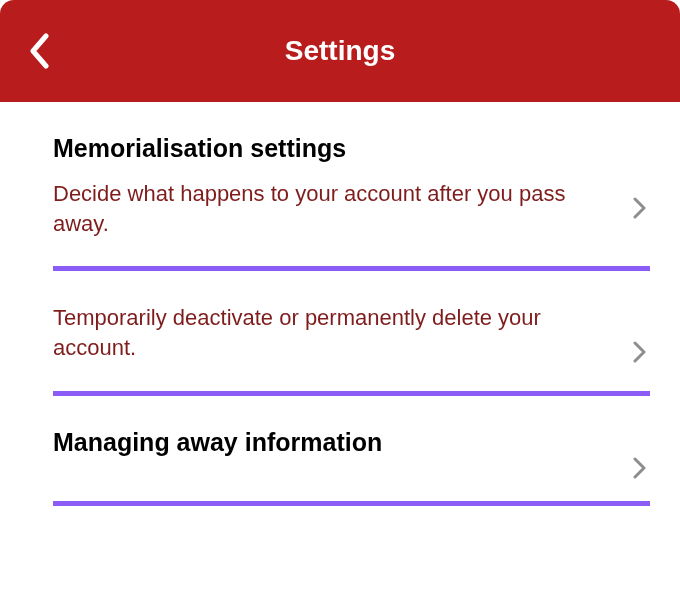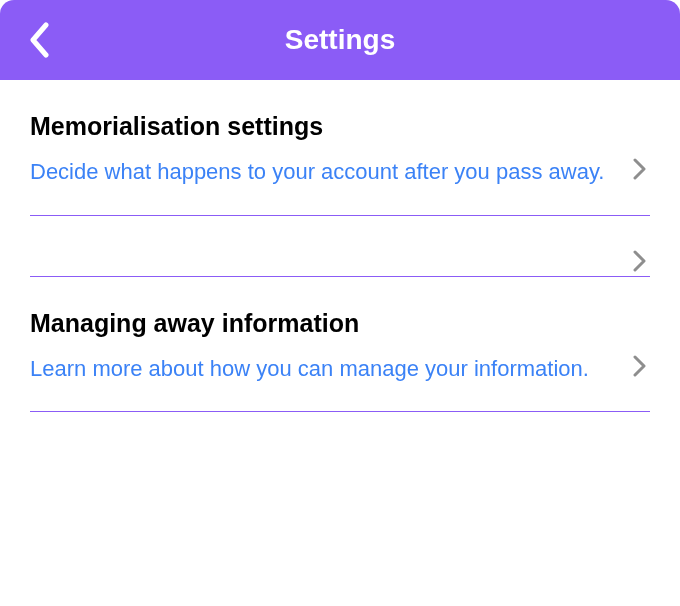--- a/index.html
+++ b/index.html
@@ -8,22 +8,22 @@
       box-sizing: border-box;
     }
     body {
       font-family: -apple-system, BlinkMacSystemFont, "Segoe UI", Helvetica, Arial, sans-serif;
       width: 680px;
       height: 606px;
       background: #fff;
       overflow: hidden;
     }
     .header {
-      background: #8b5cf6;
-      height: 80px;
+      background: #b91c1c;
+      height: 102px;
       border-radius: 14px 14px 0 0;
       display: flex;
       align-items: center;
       position: relative;
       padding: 0 20px;
     }
     .back-button {
       position: absolute;
       left: 28px;
       top: 50%;
@@ -42,40 +42,41 @@
       font-size: 28px;
       font-weight: 700;
       margin: 0 auto;
       text-align: center;
     }
     .content {
       padding: 0 30px;
     }
     .setting-item {
       padding: 32px 0 28px 0;
-      border-bottom: 1px solid #8b5cf6;
+      border-bottom: 5px solid #8b5cf6;
       display: flex;
       align-items: flex-start;
       cursor: pointer;
       position: relative;
+      margin-left: 23px;
     }
     .setting-text {
       flex: 1;
       padding-right: 40px;
     }
     .setting-title {
       font-size: 25px;
       font-weight: 700;
       color: #000;
       margin-bottom: 16px;
     }
     .setting-description {
       font-size: 22px;
       font-weight: 400;
-      color: #3b82f6;
+      color: #7f1d1d;
       line-height: 1.35;
     }
     .chevron {
       position: absolute;
       right: 4px;
       top: 58%;
       display: flex;
       align-items: center;
       justify-content: center;
     }
@@ -105,32 +106,32 @@
     </div>
     <div class="chevron">
       <svg viewBox="0 0 13 22" fill="none">
         <path d="M2 2 L11 11 L2 20" stroke="#8e8e8e" stroke-width="3" stroke-linecap="round" stroke-linejoin="round"></path>
       </svg>
     </div>
   </div>
 
   <div class="setting-item">
     <div class="setting-text">
+      <div class="setting-description">Temporarily deactivate or permanently delete your account.</div>
     </div>
     <div class="chevron">
       <svg viewBox="0 0 13 22" fill="none">
         <path d="M2 2 L11 11 L2 20" stroke="#8e8e8e" stroke-width="3" stroke-linecap="round" stroke-linejoin="round"></path>
       </svg>
     </div>
   </div>
 
   <div class="setting-item">
     <div class="setting-text">
       <div class="setting-title">Managing away information</div>
-      <div class="setting-description">Learn more about how you can manage your information.</div>
     </div>
     <div class="chevron">
       <svg viewBox="0 0 13 22" fill="none">
         <path d="M2 2 L11 11 L2 20" stroke="#8e8e8e" stroke-width="3" stroke-linecap="round" stroke-linejoin="round"></path>
       </svg>
     </div>
   </div>
 
 </div>
 

